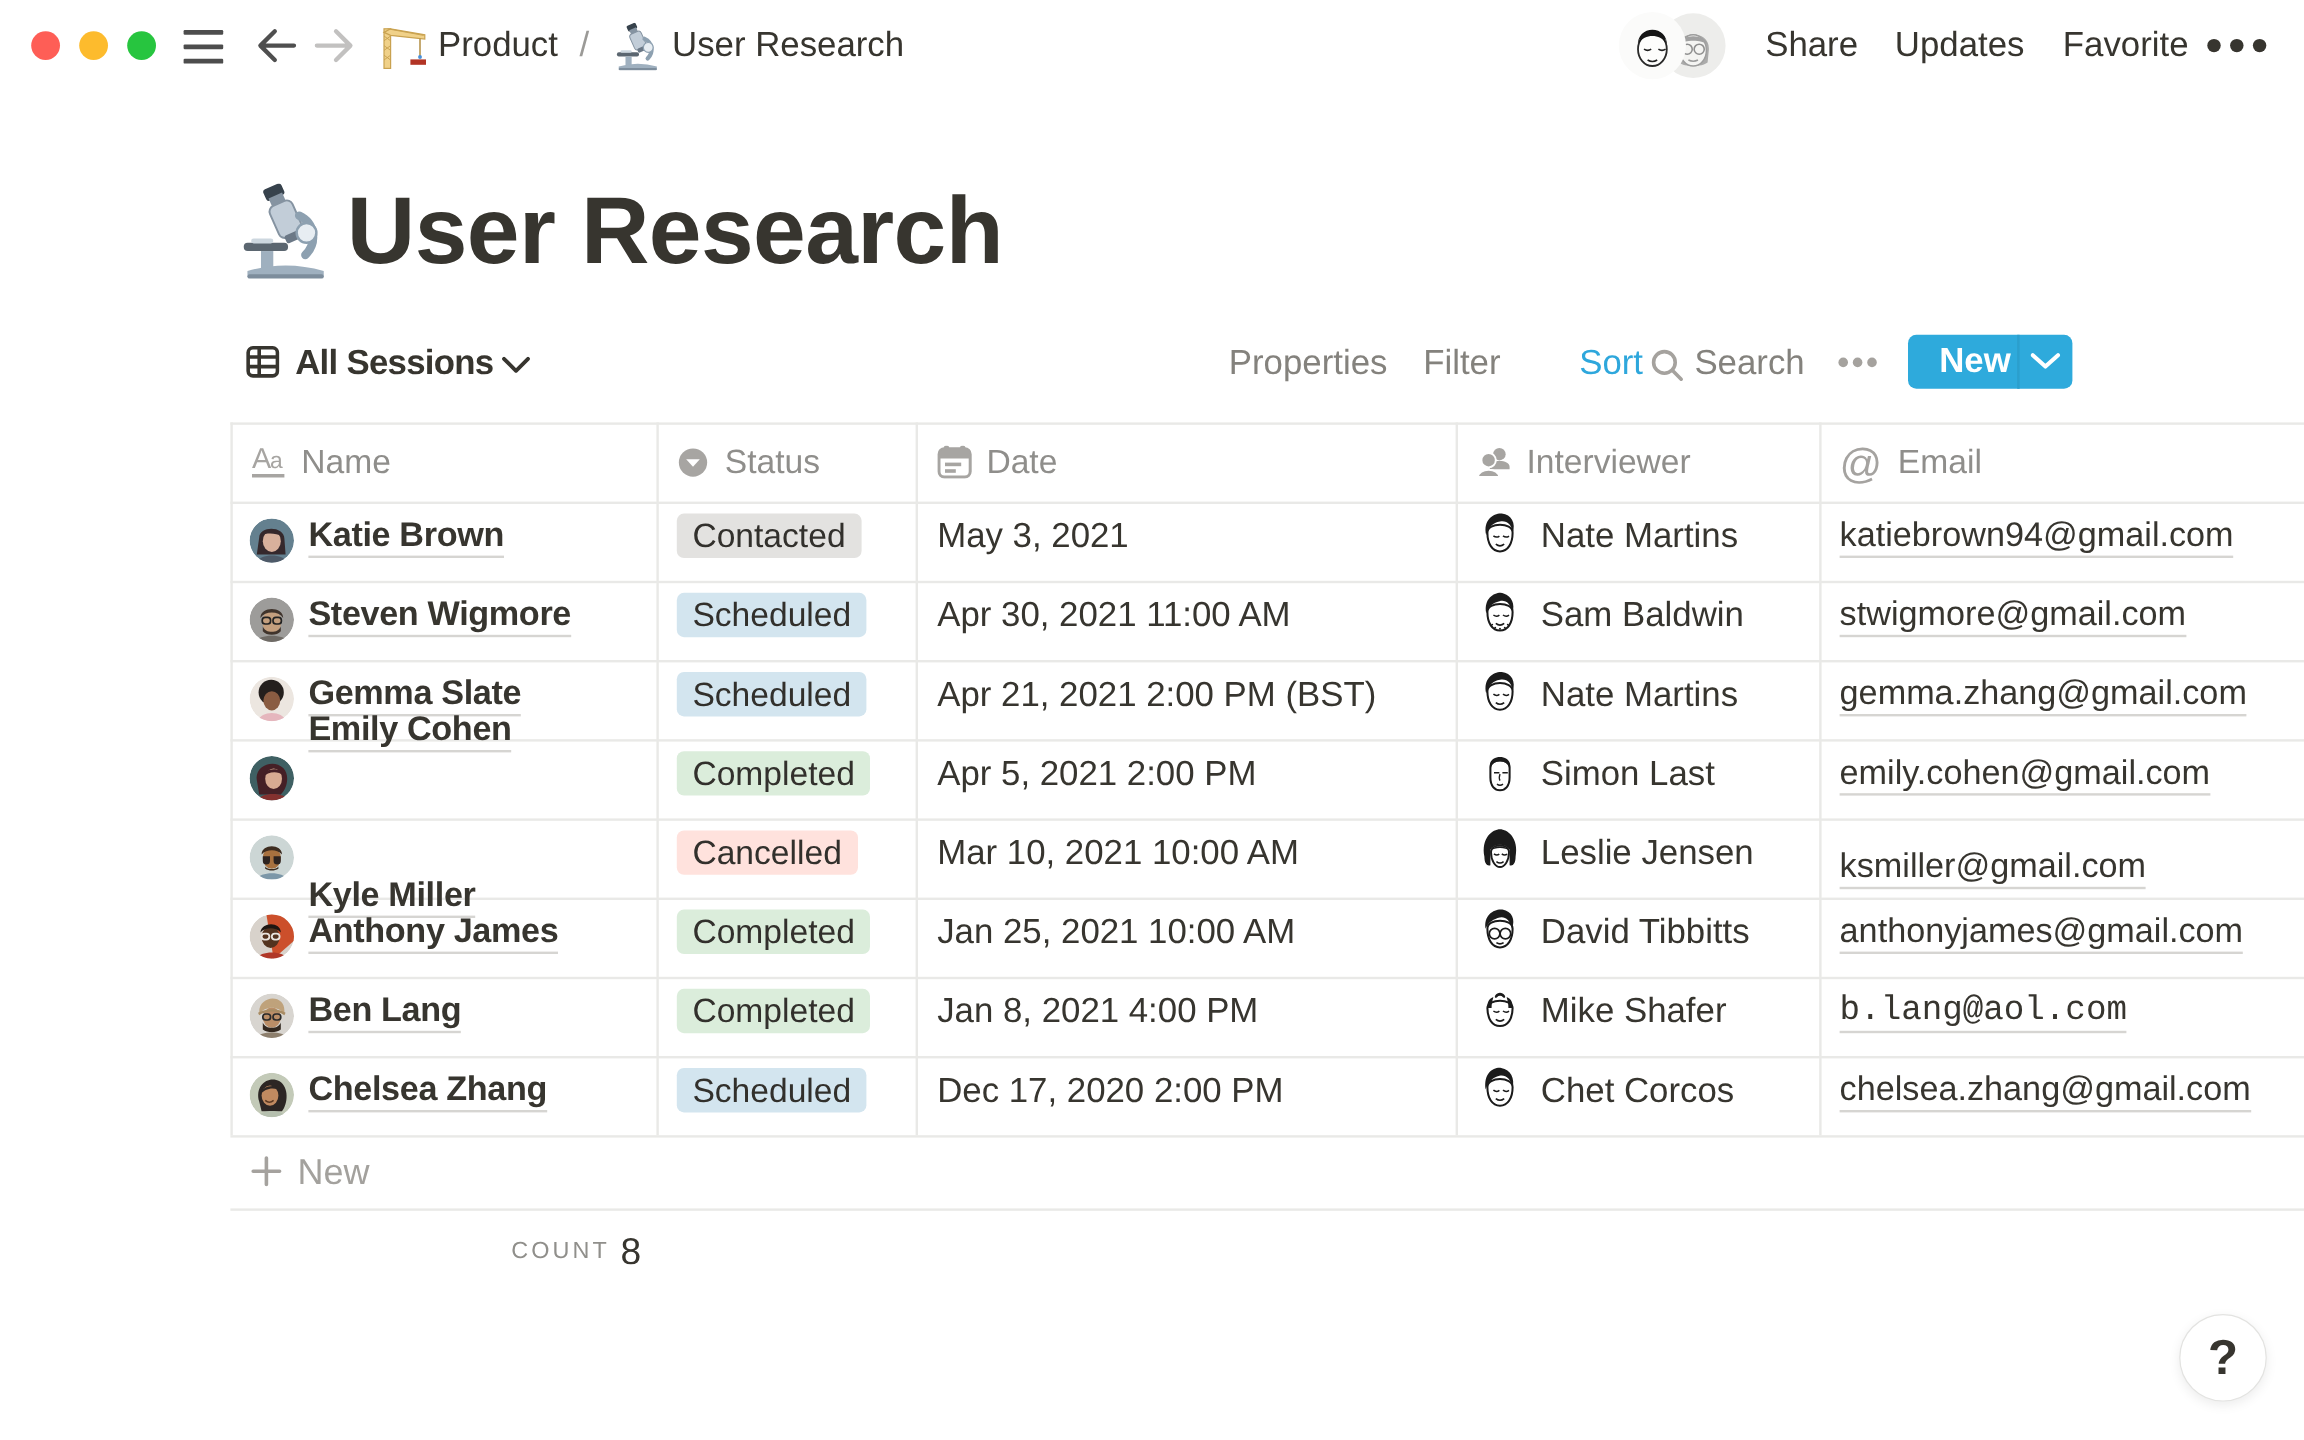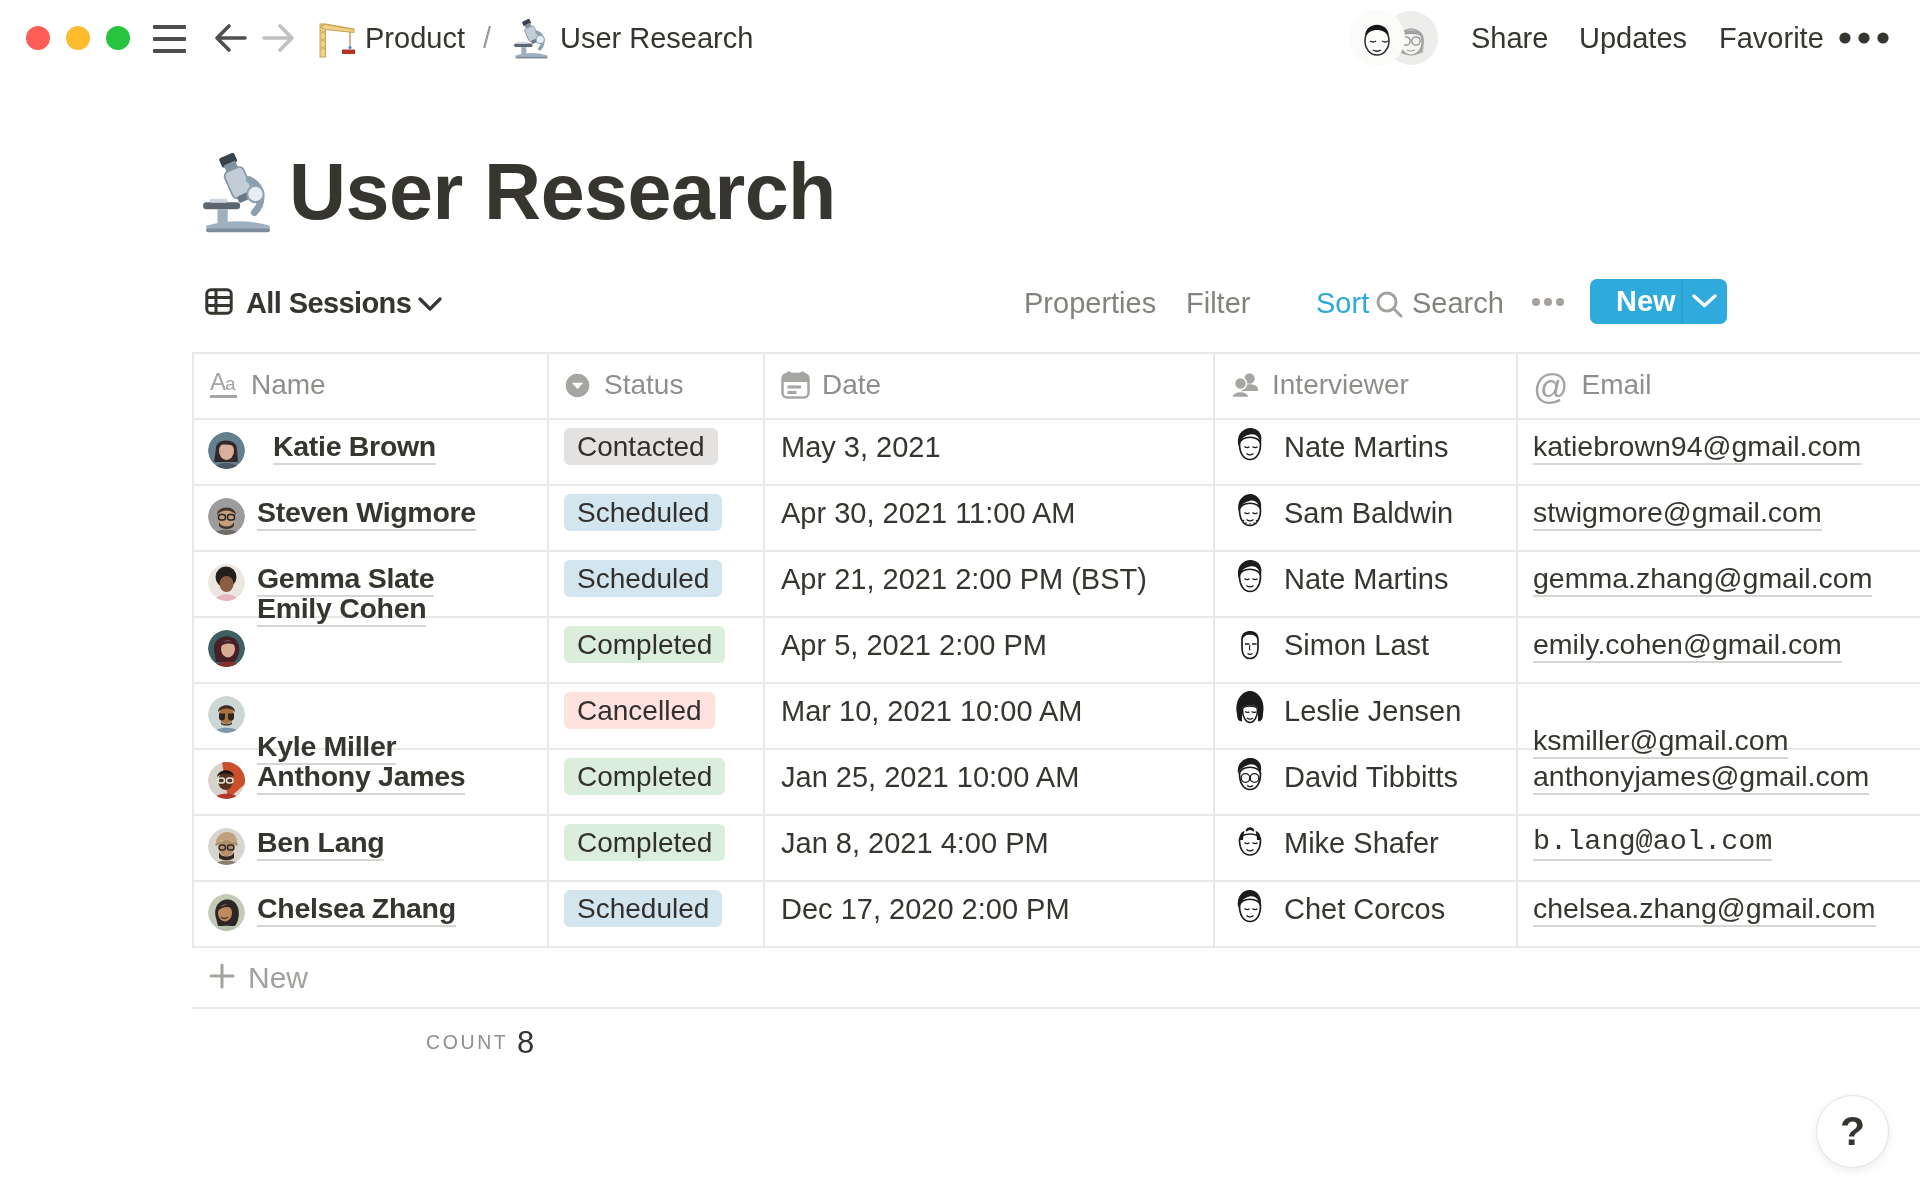--- a/index.html
+++ b/index.html
@@ -201,21 +201,21 @@
   <span>Email</span>
 </div>
 
 <svg class="avatar" style="top:432px;" viewBox="0 0 37 37">
   <circle cx="18.5" cy="18.5" r="18.5" fill="#64808f"></circle>
   <path d="M8 16 C8 6 29 6 29 17 L30 30 L6 30 Z" fill="#35282c"></path>
   <ellipse cx="18.5" cy="19" rx="7.5" ry="9" fill="#d8b09c"></ellipse>
   <path d="M10 14 C12 8 26 8 27 15 C22 12 14 12 10 14 Z" fill="#35282c"></path>
   <path d="M6 37 C8 29 29 29 31 37 Z" fill="#4e5a68"></path>
 </svg>
-<div class="row-name" style="left:257px; top:430px;margin-left:16px;">Katie Brown</div>
+<div class="row-name" style="left:257px; top:430px;">Katie Brown</div>
 <div class="pill" style="left:564px; top:428px; background:#e3e2e0;">Contacted</div>
 <div class="date" style="top:431px;">May 3, 2021</div>
 <svg class="sketch" style="top:426px;" width="32" height="40" viewBox="0 0 32 40">
   <path d="M5.5 18 C5.5 9 26.5 9 26.5 18 C26.5 27 22.5 33.5 16 33.5 C9.5 33.5 5.5 27 5.5 18 Z" fill="#fff" stroke="#1b1b1b" stroke-width="1.7"></path>
   <path d="M4.5 20 C1.5 7 11 1.5 17.5 2 C25.5 3 29.5 9.5 26.5 19 C26 10.5 21.5 7.5 16 8.5 C10 9.5 6.5 13 4.5 20 Z" fill="#1b1b1b"></path>
   <path d="M10.5 20.5 q2.5 2 5 0.2 M18.5 20.5 q2.5 2 5 0.2" stroke="#1b1b1b" stroke-width="1.3" fill="none"></path>
   <path d="M12.5 27.5 q3.5 2.8 7 0" stroke="#1b1b1b" stroke-width="1.3" fill="none"></path>
 </svg>
 <div class="iname" style="top:431px;">Nate Martins</div>
 <div class="email" style="top:430px;">katiebrown94@gmail.com</div>
@@ -299,21 +299,21 @@
 <div class="pill" style="left:564px; top:692px; background:#ffe2dd;">Cancelled</div>
 <div class="date" style="top:695px;">Mar 10, 2021 10:00 AM</div>
 <svg class="sketch" style="top:690px;" width="32" height="40" viewBox="0 0 32 40">
   <path d="M3 24 C0 8 10 1 16 1 C22 1 32 8 29 24 C29 30 26.5 32 24 31 L24 18 C21 12.5 11 12.5 8 18 L8 31 C5.5 32 3 30 3 24 Z" fill="#1b1b1b"></path>
   <path d="M8.5 20 C8.5 12.5 23.5 12.5 23.5 20 C23.5 27 20 32.5 16 32.5 C12 32.5 8.5 27 8.5 20 Z" fill="#fff" stroke="#1b1b1b" stroke-width="1.6"></path>
   <path d="M8.5 19 C10 14 22 14 23.5 19 C21 16 11 16 8.5 19 Z" fill="#1b1b1b"></path>
   <path d="M11 21.5 q2.2 1.8 4.4 0.2 M17.5 21.5 q2.2 1.8 4.4 0.2" stroke="#1b1b1b" stroke-width="1.3" fill="none"></path>
   <path d="M13 28 q3 2.4 6 0" stroke="#1b1b1b" stroke-width="1.3" fill="none"></path>
 </svg>
 <div class="iname" style="top:695px;">Leslie Jensen</div>
-<div class="email" style="top:724px;">ksmiller@gmail.com</div>
+<div class="email" style="top:706px;">ksmiller@gmail.com</div>
 
 <svg class="avatar" style="top:762px;" viewBox="0 0 37 37">
   <circle cx="18.5" cy="18.5" r="18.5" fill="#d8d2cb"></circle>
   <path d="M14 0 A18.5 18.5 0 0 1 37 22 L20 37 Z" fill="#cc4f2b"></path>
   <ellipse cx="17.5" cy="19" rx="7.5" ry="9" fill="#53331f"></ellipse>
   <path d="M9 15 C10 6 26 6 26 15 C21 10 13 11 9 15 Z" fill="#1d1612"></path>
   <rect x="10" y="16" width="6.5" height="5" rx="2.5" fill="none" stroke="#e8e4de" stroke-width="1.5"></rect>
   <rect x="18.5" y="16" width="6.5" height="5" rx="2.5" fill="none" stroke="#e8e4de" stroke-width="1.5"></rect>
   <path d="M6 37 C8 30 29 30 31 37 Z" fill="#b03828"></path>
 </svg>

